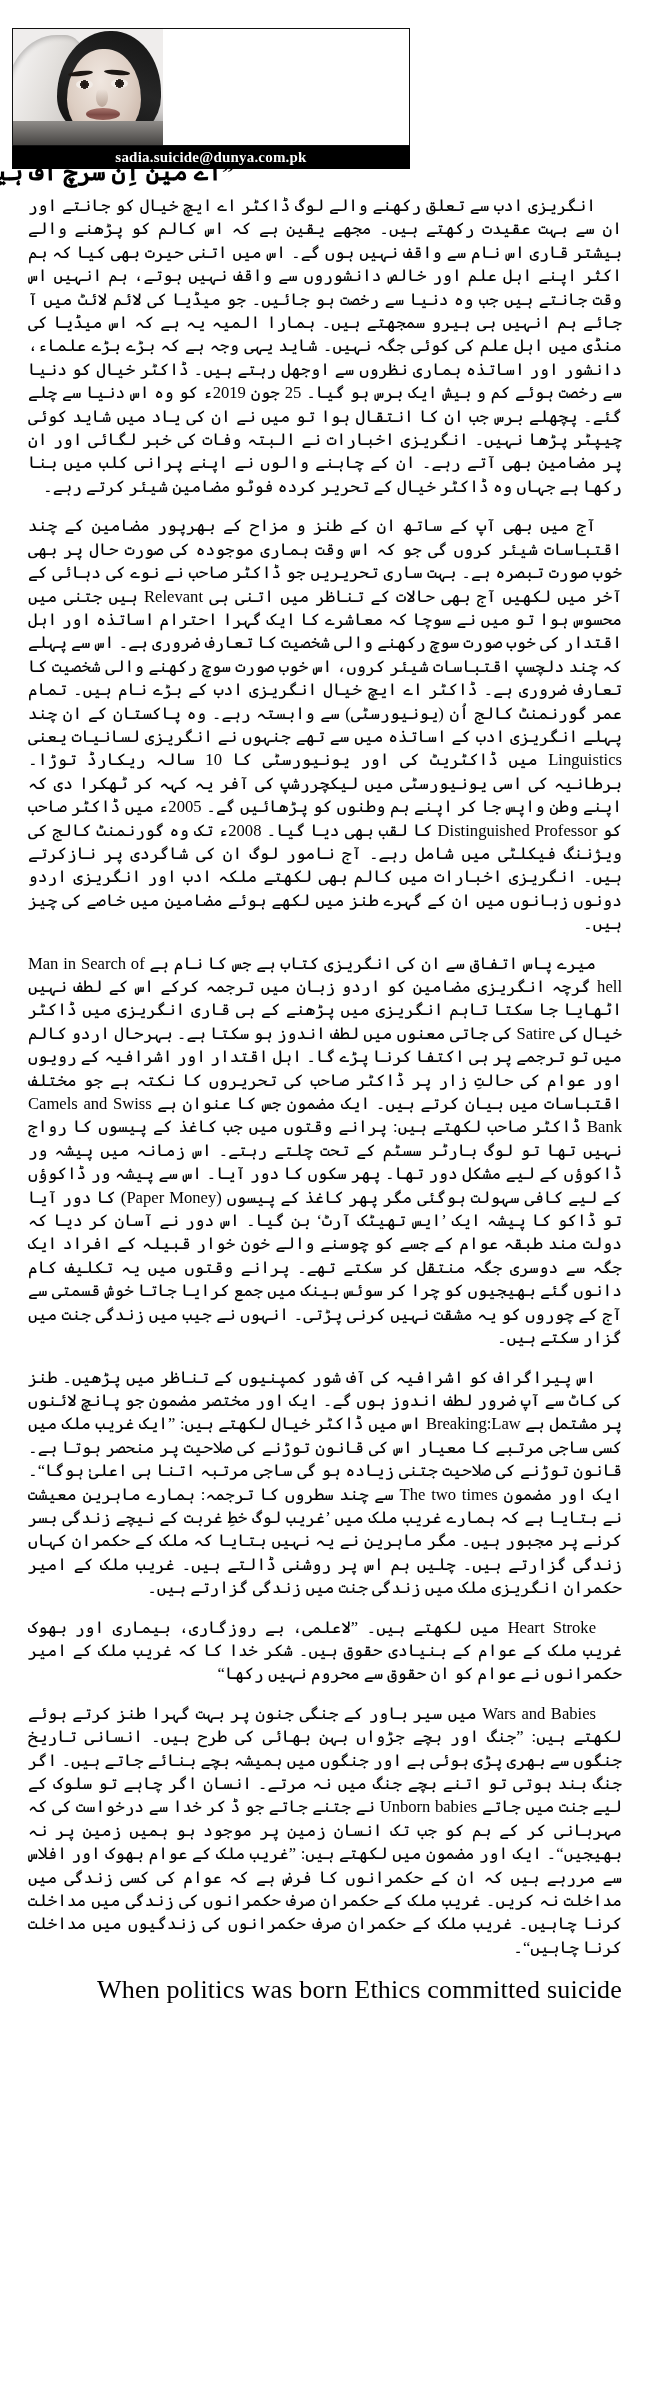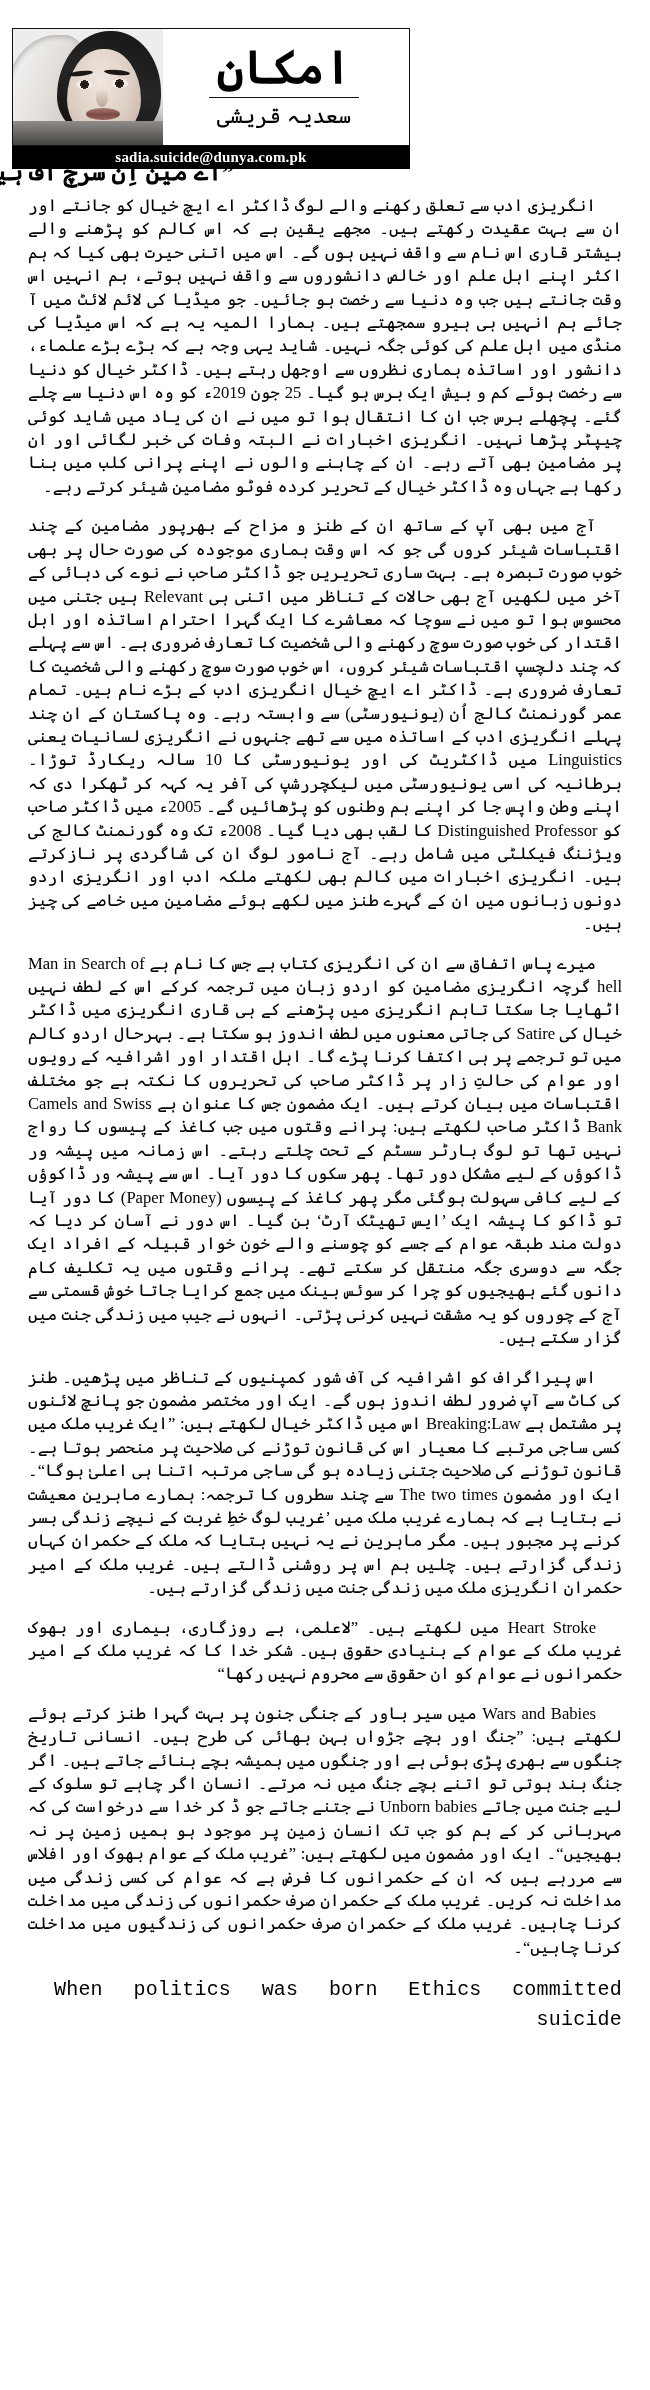--- a/index.html
+++ b/index.html
@@ -240,22 +240,22 @@
     text-align: justify;
     text-align-last: right;
   }
   .article-body p.no-indent { text-indent: 0; }
 
   .center-quote {
     direction: ltr;
     text-align: center;
     text-align-last: center;
     text-indent: 0;
-    font-family: Liberation Mono, monospace;
-    font-size: 20px;
+    font-family: Liberation Serif, serif;
+    font-size: 26px;
     line-height: 30px;
     letter-spacing: .2px;
     margin: 2px 0;
   }
 </style>
 </head>
 <body>
 
 <div class="page">
 
@@ -271,25 +271,20 @@
         <div class="photo-brow l"></div>
         <div class="photo-brow r"></div>
         <div class="photo-eye l"></div>
         <div class="photo-eye r"></div>
         <div class="photo-nose"></div>
         <div class="photo-lip"></div>
         <div class="photo-chin"></div>
         <div class="photo-shoulder"></div>
       </div>
 
-      <div class="masthead-text">
-        <div class="column-title">امکان</div>
-        <div class="title-rule"></div>
-        <div class="author-name">سعدیہ قریشی</div>
-      </div>
 
     </div>
 
     <div class="email-bar">
       <span>sadia.suicide@dunya.com.pk</span>
     </div>
 
     <div class="headline">”اے مین اِن سرچ آف ہیل“</div>
 
   </div>

